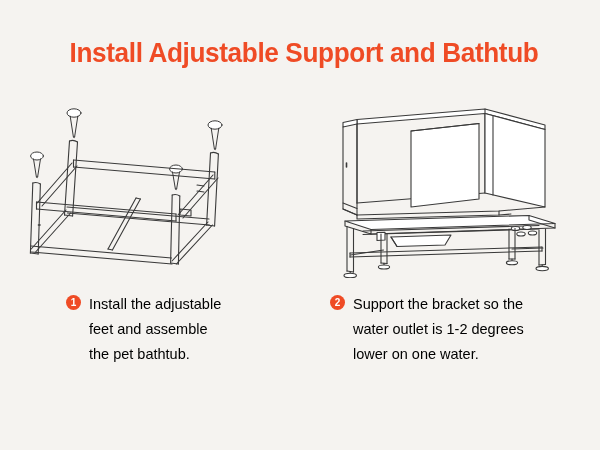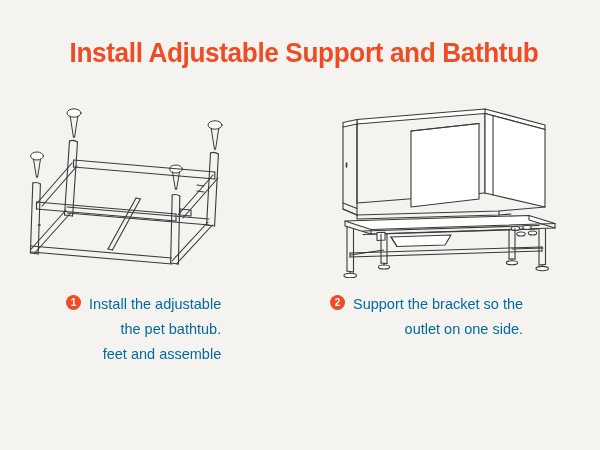--- a/index.html
+++ b/index.html
@@ -84,25 +84,24 @@
     background: #ef4b25;
     color: #ffffff;
     font-size: 10px;
     font-weight: bold;
     line-height: 15px;
     text-align: center;
     margin-top: 3px;
     margin-right: 8px;
   }
   .cap-text {
-    color: #0369a1;
+    color: #000000;
     font-size: 14.5px;
     line-height: 25px;
     max-width: 200px;
-    text-align: right;
   }
   .cap-text .ln {
     display: block;
     white-space: nowrap;
   }
 </style>
 </head>
 <body>
 
 <div class="page">
@@ -342,27 +341,28 @@
       </svg>
     </div>
   </div>
 
   <div class="captions">
 
     <div class="cap-cell">
       <div class="badge">1</div>
       <div class="cap-text">
         <span class="ln">Install the adjustable</span>
+        <span class="ln">feet and assemble</span>
         <span class="ln">the pet bathtub.</span>
-        <span class="ln">feet and assemble</span>
       </div>
     </div>
 
     <div class="cap-cell second">
       <div class="badge">2</div>
       <div class="cap-text">
         <span class="ln">Support the bracket so the</span>
-        <span class="ln">outlet on one side.</span>
+        <span class="ln">water outlet is 1-2 degrees</span>
+        <span class="ln">lower on one water.</span>
       </div>
     </div>
   </div>
 
 </div>
 
 </body></html>

